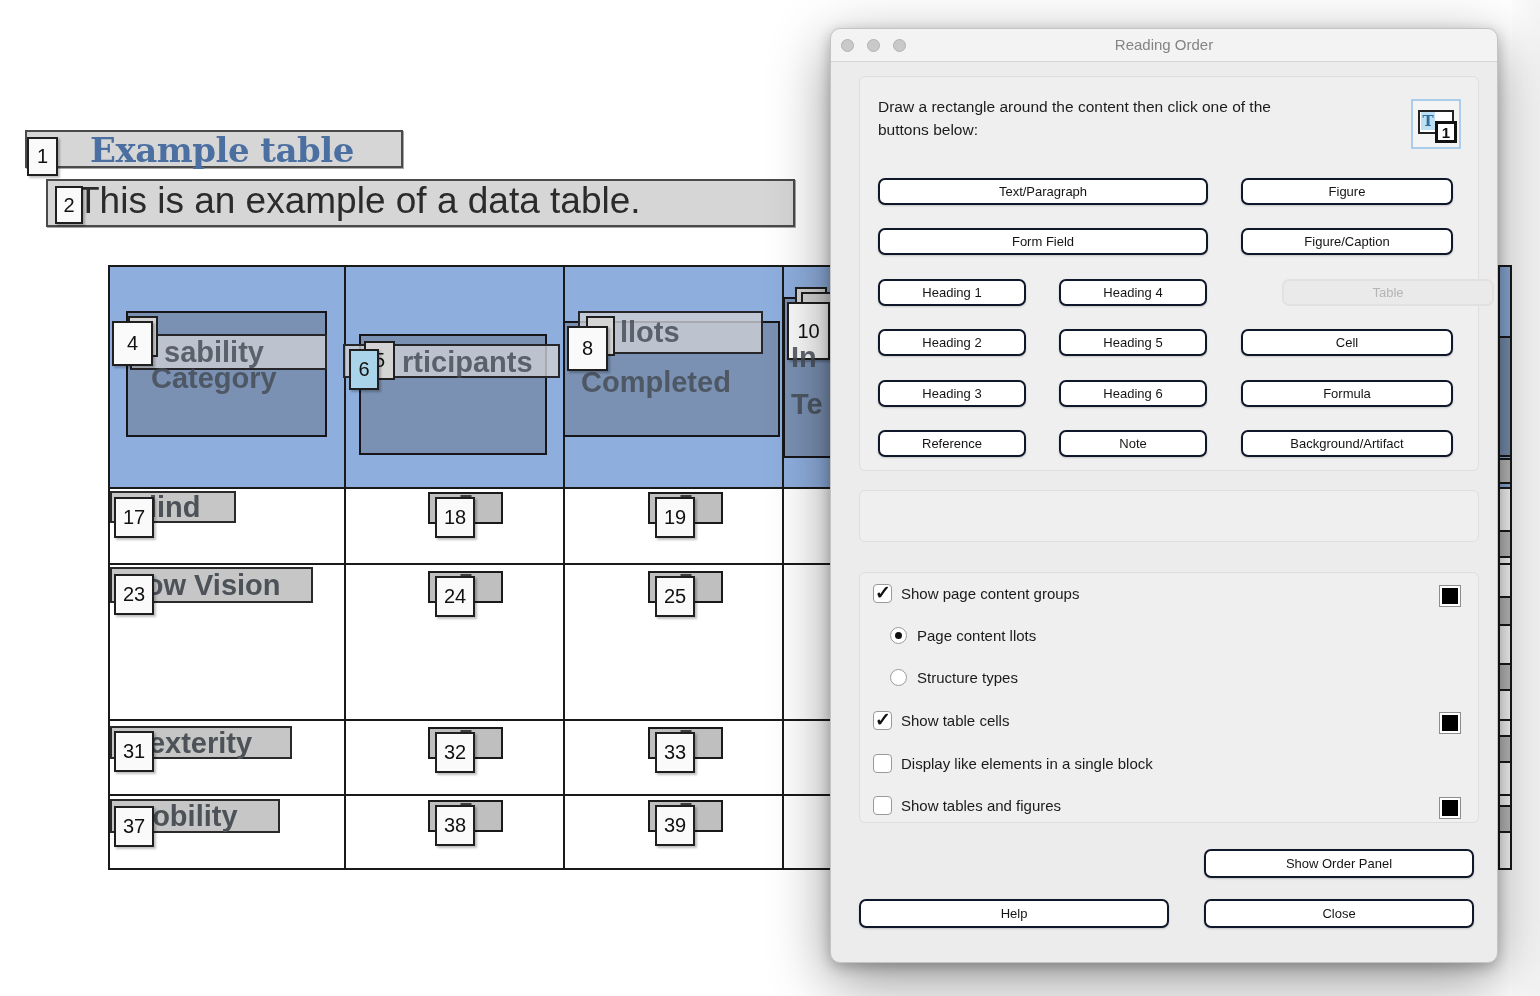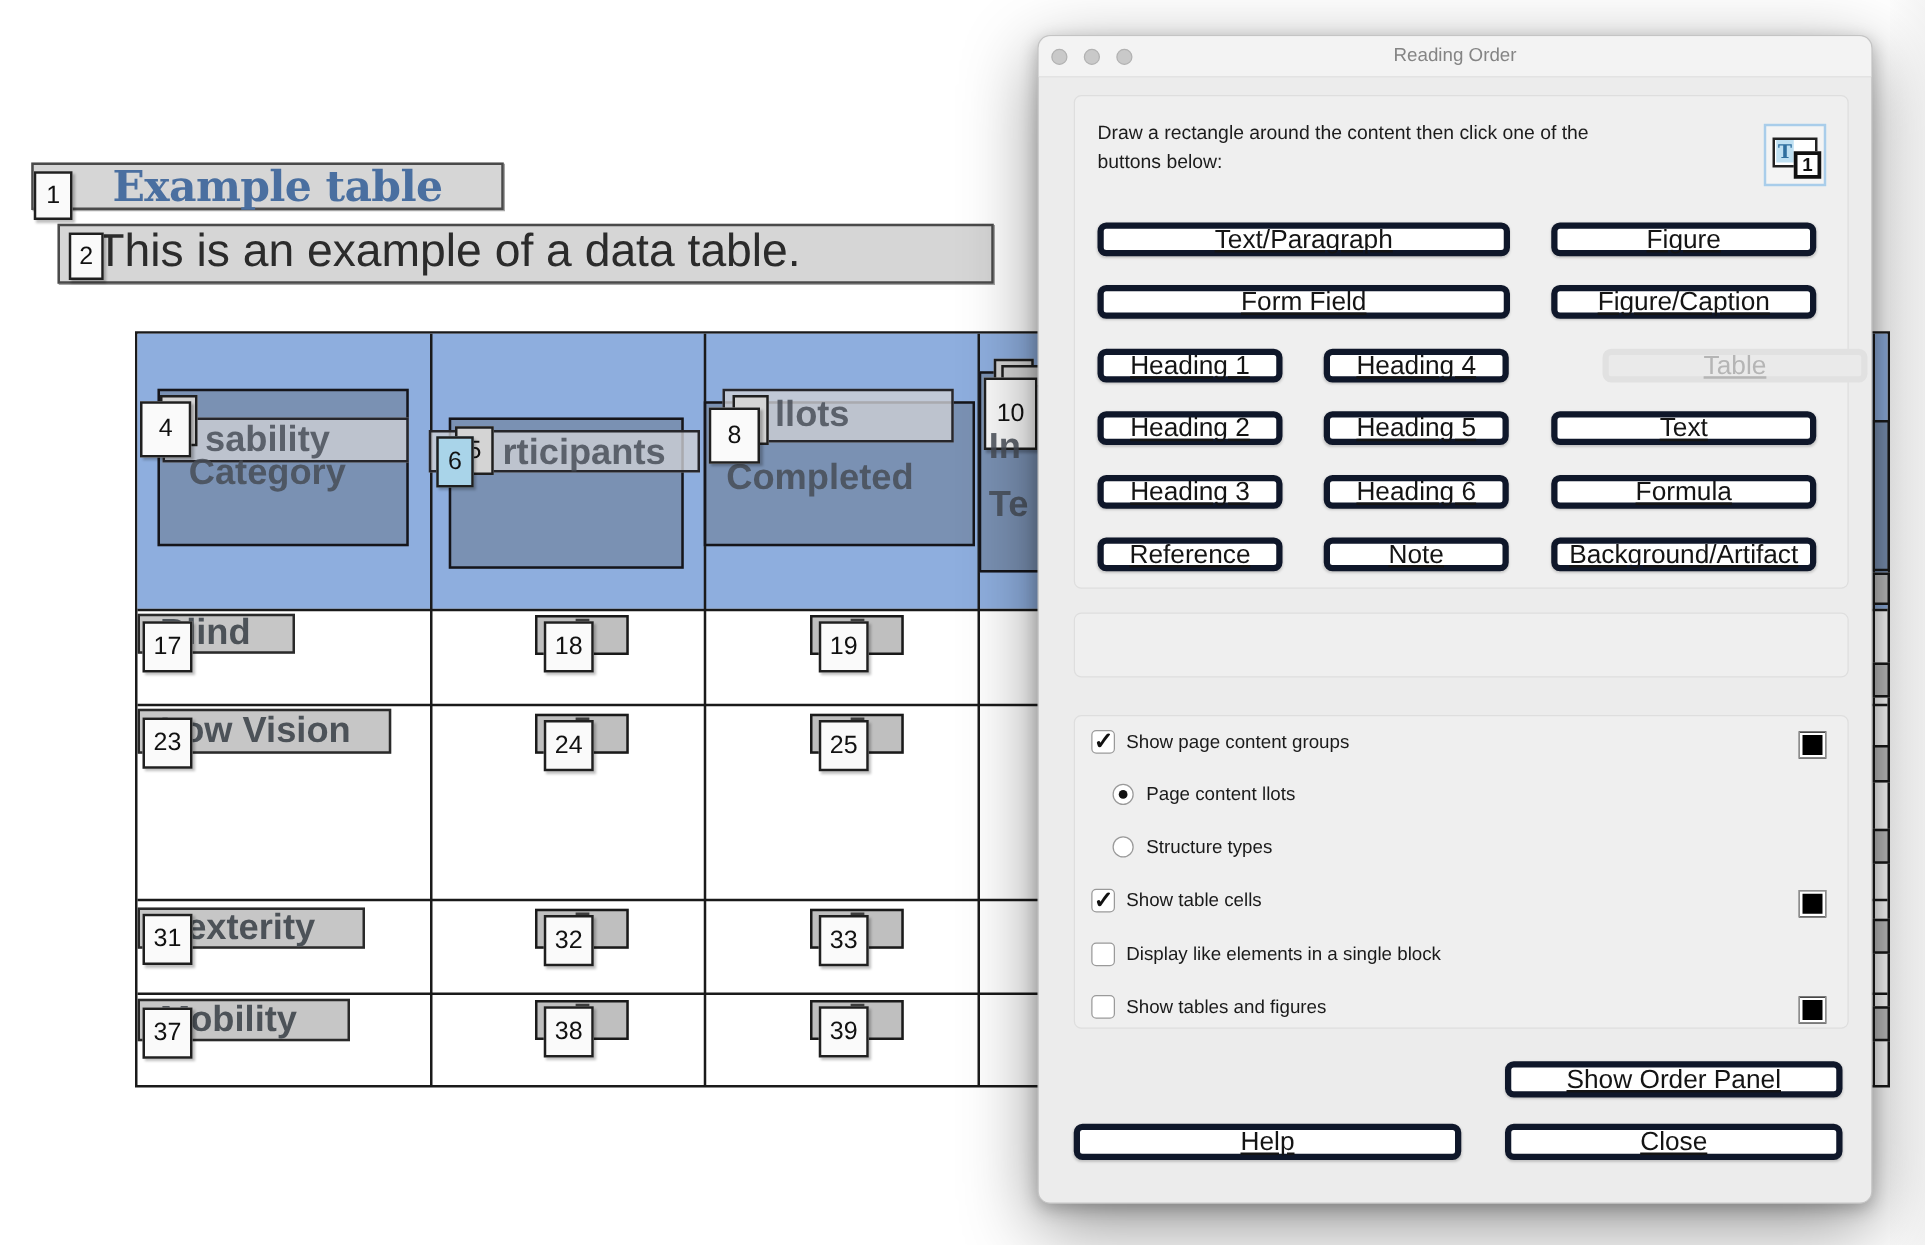--- a/index.html
+++ b/index.html
@@ -56,24 +56,24 @@
   .light { position:absolute; top:10px; width:13px; height:13px; border-radius:50%;
       background:#c9c9c9; border:1px solid #b2b2b2; }
   #title { position:absolute; left:0; top:7px; width:100%; text-align:center;
       font-size:15px; color:#848484; font-weight:500; }
 
   .group { position:absolute; background:#efefef; border:1px solid #dedede;
       border-radius:6px; }
   #instruction { position:absolute; left:47px; top:66px; width:480px;
       font-size:15.5px; line-height:23px; color:#1c1c1c; }
 
-  .btn { position:absolute; background:#ffffff; border:5px solid #0f172a;
+  .btn { position:absolute; background:#ffffff; border:2px solid #0f172a;
       border-radius:7px; box-shadow:0 1px 2px rgba(0,0,0,.18);
       display:flex; align-items:center; justify-content:center;
-      font-size:21px; color:#141414; cursor:default;text-decoration:underline; }
+      font-size:13px; color:#141414; cursor:default; }
   .btn.disabled { background:#eaeaea; color:#b5b5b5; border-color:#e1e1e1;
       box-shadow:none; }
 
   .opt-row { position:absolute; display:flex; align-items:center; }
   .cb { width:19px; height:19px; background:#fff; border:1px solid #9a9a9a;
       border-radius:4px; margin-right:9px; position:relative; flex:none; }
   .cb .mark { position:absolute; left:1px; top:-4px; font-size:19px; font-weight:bold;
       color:#111; }
   .radio { width:17px; height:17px; background:#fff; border:1px solid #9a9a9a;
       border-radius:50%; margin-right:10px; position:relative; flex:none; }
@@ -241,21 +241,21 @@
 
     <button class="btn" style="left:47px;  top:149px; width:330px; height:27px;">Text/Paragraph</button>
     <button class="btn" style="left:410px; top:149px; width:212px; height:27px;">Figure</button>
     <button class="btn" style="left:47px;  top:199px; width:330px; height:27px;">Form Field</button>
     <button class="btn" style="left:410px; top:199px; width:212px; height:27px;">Figure/Caption</button>
     <button class="btn" style="left:47px;  top:250px; width:148px; height:27px;">Heading 1</button>
     <button class="btn" style="left:228px; top:250px; width:148px; height:27px;">Heading 4</button>
     <button class="btn disabled" style="left:410px; top:250px; width:212px; height:27px;margin-left:41px;">Table</button>
     <button class="btn" style="left:47px;  top:300px; width:148px; height:27px;">Heading 2</button>
     <button class="btn" style="left:228px; top:300px; width:148px; height:27px;">Heading 5</button>
-    <button class="btn" style="left:410px; top:300px; width:212px; height:27px;">Text</button>
+    <button class="btn" style="left:410px; top:300px; width:212px; height:27px;">Cell</button>
     <button class="btn" style="left:47px;  top:351px; width:148px; height:27px;">Heading 3</button>
     <button class="btn" style="left:228px; top:351px; width:148px; height:27px;">Heading 6</button>
     <button class="btn" style="left:410px; top:351px; width:212px; height:27px;">Formula</button>
     <button class="btn" style="left:47px;  top:401px; width:148px; height:27px;">Reference</button>
     <button class="btn" style="left:228px; top:401px; width:148px; height:27px;">Note</button>
     <button class="btn" style="left:410px; top:401px; width:212px; height:27px;">Background/Artifact</button>
 
     <div class="group" style="left:28px; top:461px; width:620px; height:52px;"></div>
 
     <div class="group" style="left:28px; top:543px; width:620px; height:251px;"></div>

